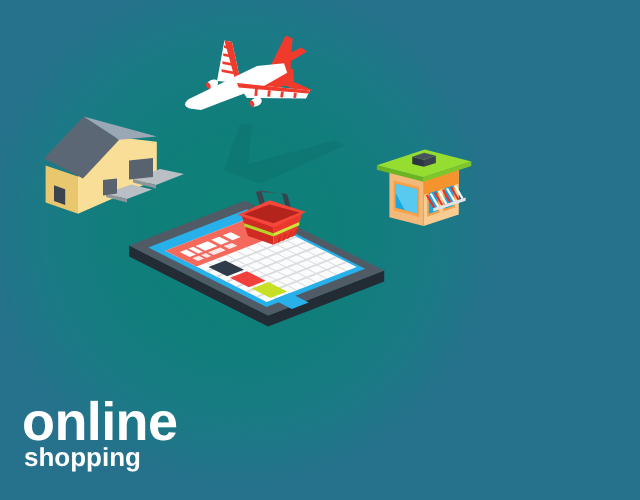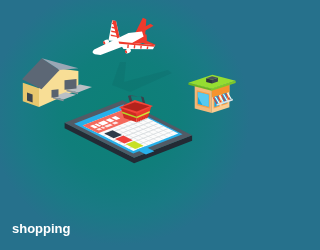--- a/index.html
+++ b/index.html
@@ -146,14 +146,15 @@
     <path d="M227.02 92.98 L228.04 92.65 L231.80 99.12 L230.79 99.45 Z" fill="#ffffff"></path>
     <path d="M216.62 104.12 L232.81 98.78 L232.81 100.38 L216.62 105.72 Z" fill="#e0e4e7"></path>
     <path d="M211.71 90.84 L188.45 84.85 L188.45 82.65 L211.71 88.64 Z" fill="#6cb522"></path>
     <path d="M211.71 90.84 L235.65 82.95 L235.65 80.75 L211.71 88.64 Z" fill="#7ec62a"></path>
     <path d="M211.71 88.64 L235.65 80.75 L212.39 74.76 L188.45 82.65 Z" fill="#95dd31"></path>
     <path d="M211.97 83.43 L206.15 81.94 L206.15 78.34 L211.97 79.83 Z" fill="#2b3440"></path>
     <path d="M211.97 83.43 L217.95 81.46 L217.95 77.86 L211.97 79.83 Z" fill="#39434f"></path>
     <path d="M211.97 79.83 L217.95 77.86 L212.14 76.37 L206.15 78.34 Z" fill="#47525f"></path>
   </g>
 </svg>
+<div class="txt" id="h1">online</div>
 <div class="txt" id="h2">shopping</div>
 </div>
 
 </body></html>

